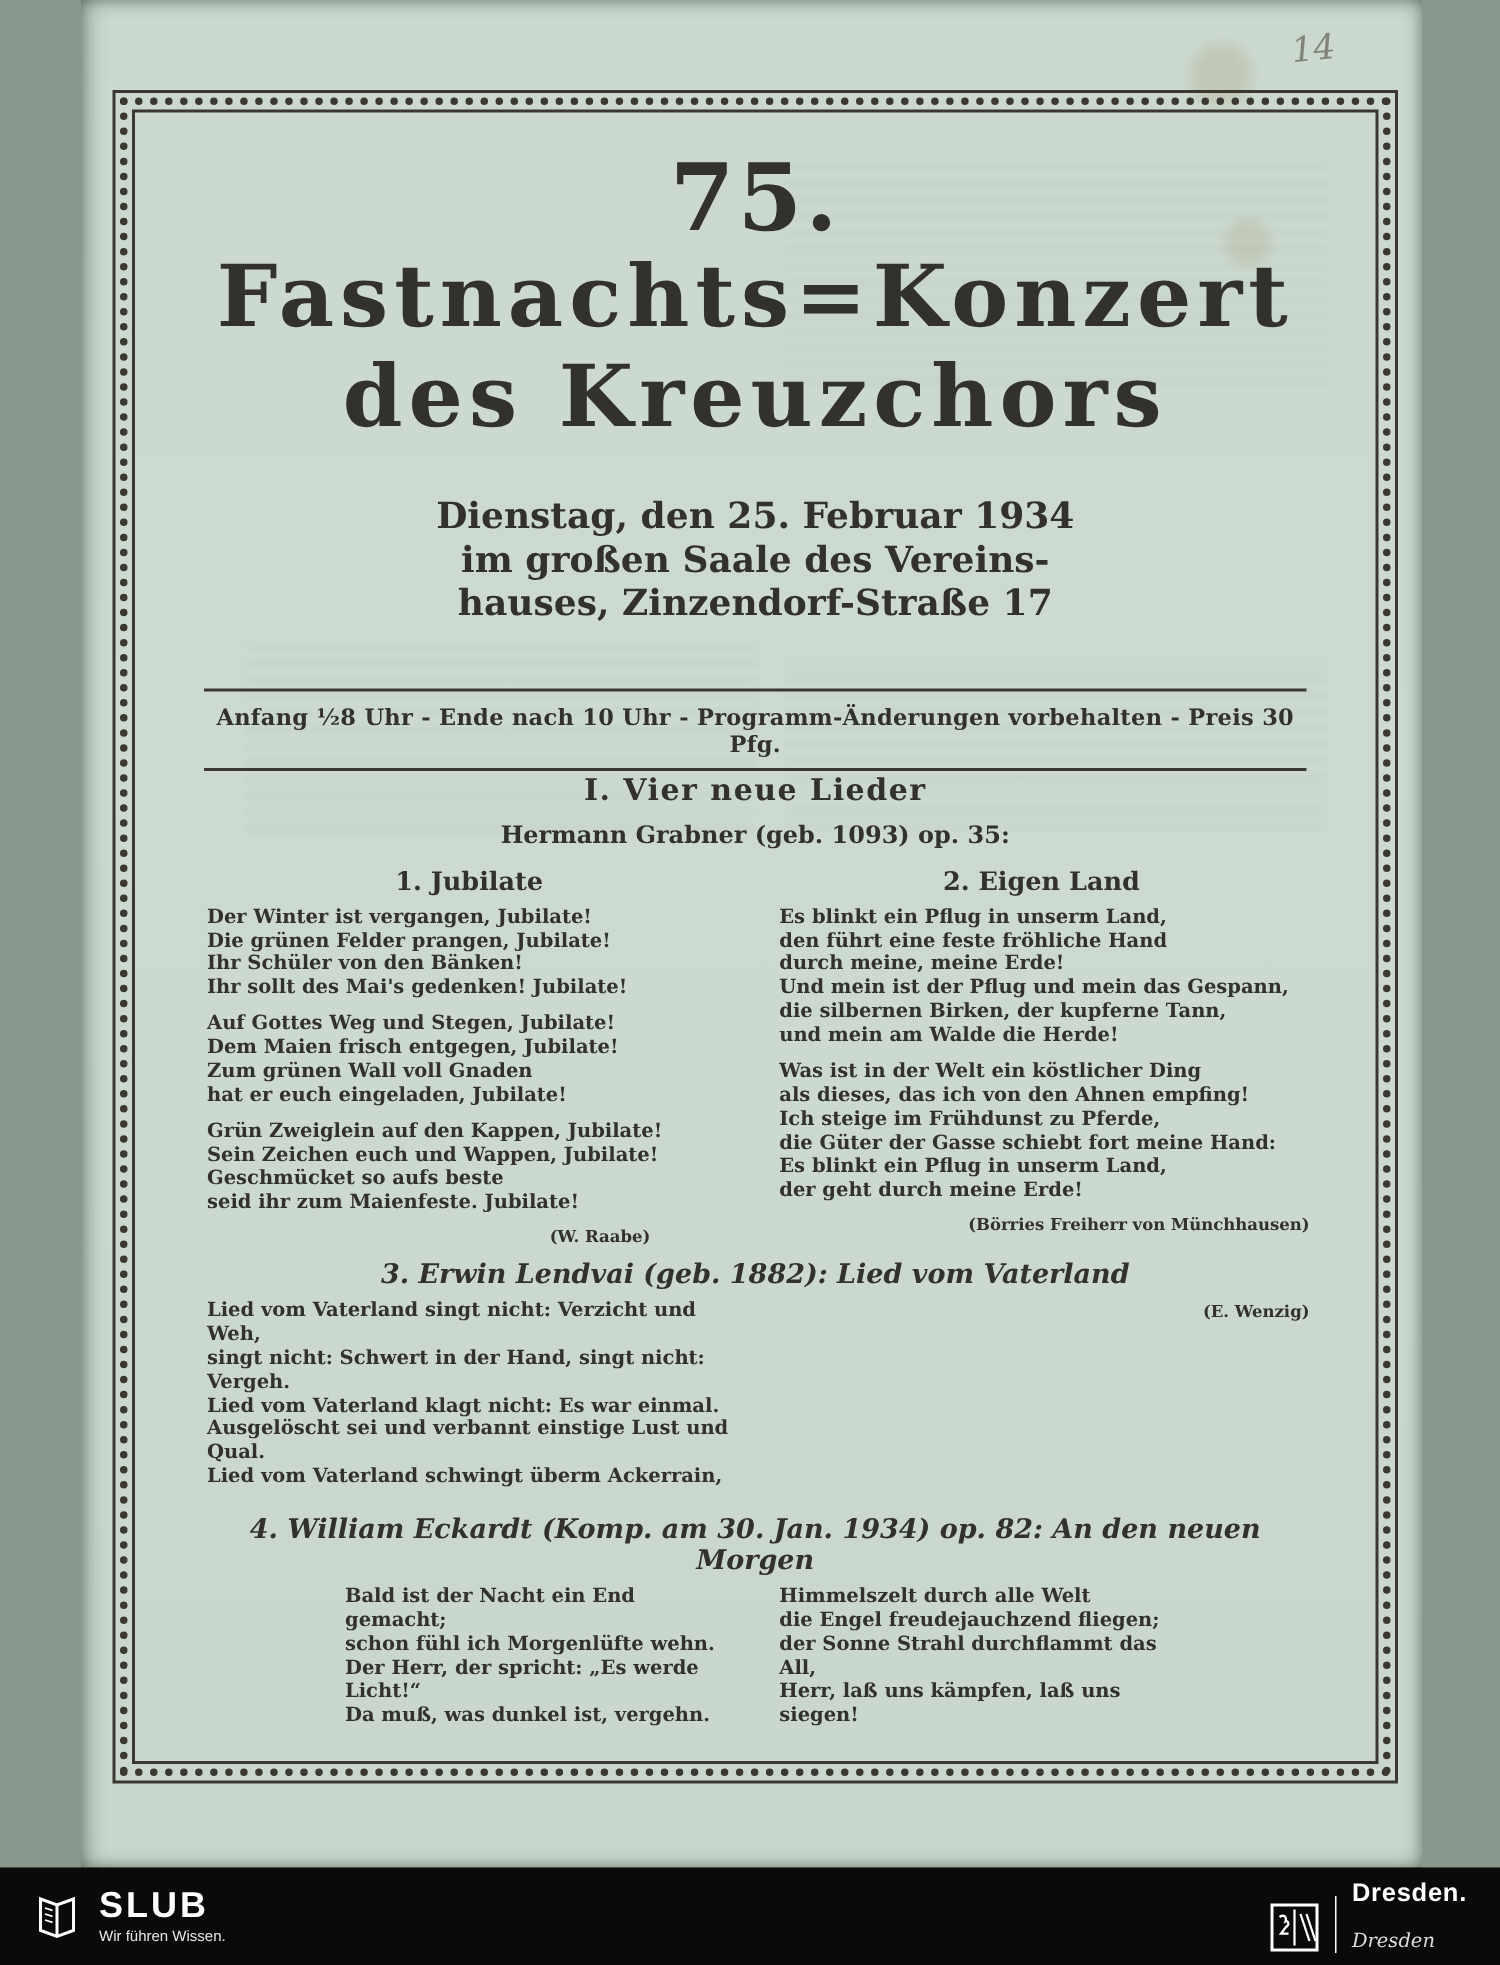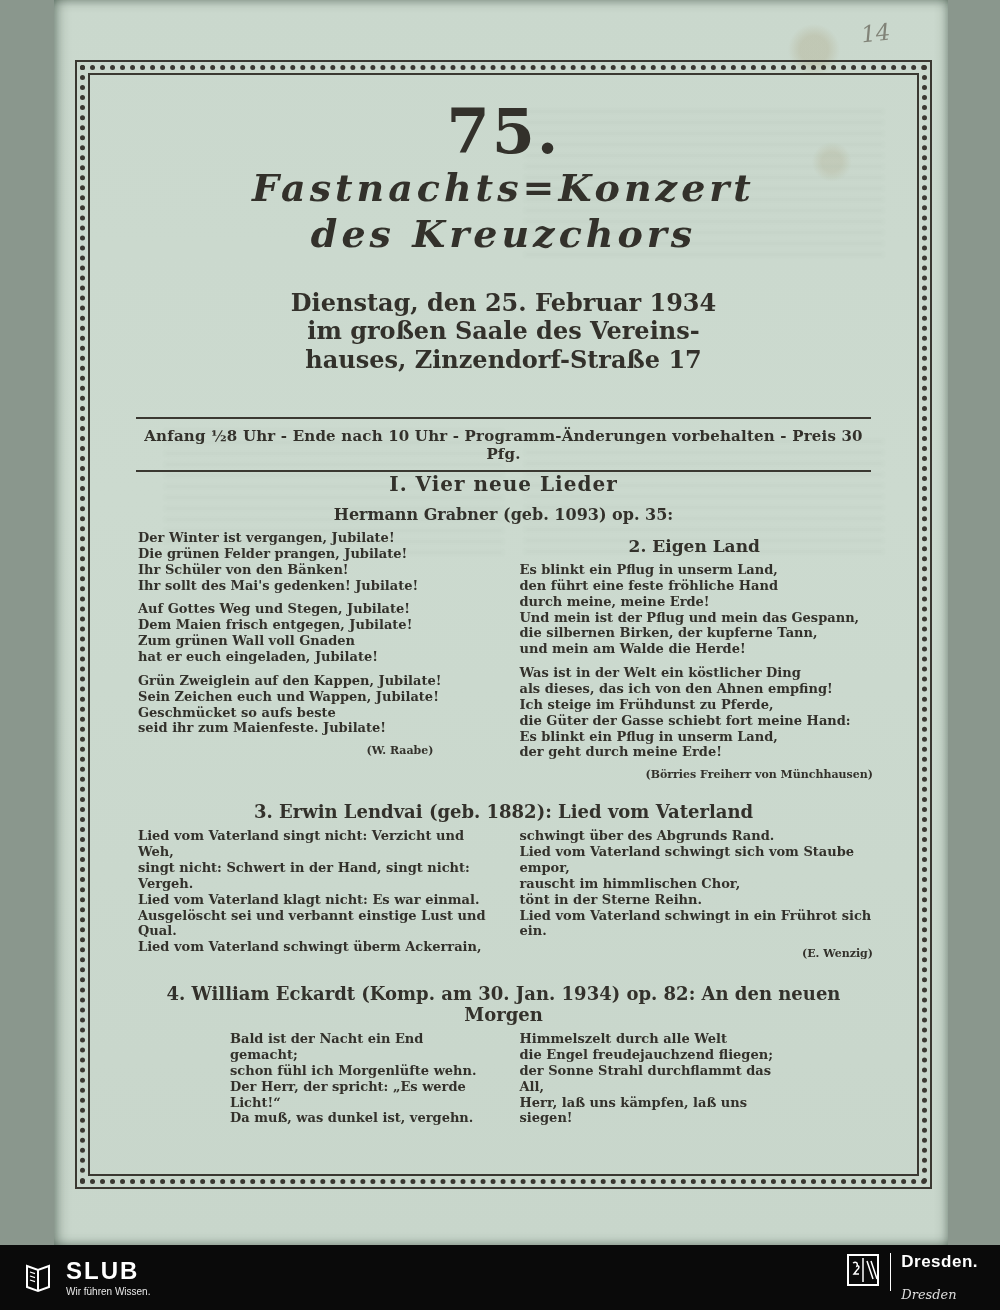--- a/index.html
+++ b/index.html
@@ -33,43 +33,43 @@
     color:rgba(116,116,104,.85);transform:rotate(-6deg);
   }
   
   .frame{position:absolute;left:21px;right:16px;top:60px;bottom:56px;
     border:2px solid #3a3831;padding:3px;box-sizing:border-box;}
   .frame-dots{height:100%;box-sizing:border-box;border:5px dotted #3a3831;padding:3px;}
   .frame-line{height:100%;box-sizing:border-box;border:2px solid #3a3831;}
   .content{height:100%;box-sizing:border-box;padding:10px 40px 10px;text-align:center;overflow:hidden;}
   
   .title-number{margin:16px 0 0;font-size:62px;line-height:1.0;font-weight:bold;letter-spacing:2px;}
-  .title-line{margin:4px 0 0;font-size:38px;line-height:1.1;font-weight:bold;letter-spacing:4px;font-style:italic;}
+  .title-line{margin:4px 0 0;font-size:57px;line-height:1.1;font-weight:bold;letter-spacing:4px;}
   .venue{margin-top:34px;font-size:24px;line-height:1.2;font-weight:bold;}
   .banner{margin:42px 6px 0;border-top:2px solid #3a3831;border-bottom:2px solid #3a3831;
     padding:8px 0 7px;font-size:15px;font-weight:bold;letter-spacing:.2px;text-align:center;}
   .section-heading{font-size:20px;font-weight:bold;letter-spacing:1px;}
   .composer-line{margin-top:9px;font-size:16px;font-weight:bold;}
   .songs-row{display:flex;gap:24px;text-align:left;margin:6px 4px 0;}
   .song-col{flex:1 1 0;}
   .song-title{text-align:center;font-size:17px;font-weight:bold;margin:6px 0 6px;}
   .poem{white-space:pre-line;font-size:13px;font-weight:bold;line-height:1.22;margin:0 0 8px 4px;}
   .attribution{font-size:11px;font-weight:bold;text-align:right;margin-top:2px;}
   .attr-inset{padding-right:58px;}
-  .song-heading{margin-top:20px;font-size:18px;font-weight:bold;}
+  .song-heading{margin-top:8px;font-size:18px;font-weight:bold;font-style:italic;}
   .song4-row{padding:0 92px;}
   
   .viewer-bar{position:absolute;left:0;right:0;bottom:0;height:65px;background:#0a0a0a;
     display:flex;align-items:center;justify-content:space-between;
     padding:0 22px;box-sizing:border-box;color:#fff;
     font-family:"Liberation Sans","DejaVu Sans",sans-serif;}
   .logo-group{display:flex;align-items:center;gap:12px;}
   .slub-text .name{font-size:24px;font-weight:bold;letter-spacing:2px;line-height:1.05;}
   .slub-text .tagline{font-size:10px;color:#e8e8e8;margin-top:2px;}
-  .dresden-group{display:flex;align-items:flex-start;gap:10px;}
+  .dresden-group{display:flex;align-items:flex-end;gap:10px;}
   .v-sep{width:1px;height:38px;background:#ffffff;}
   .dresden-text .city{font-size:17px;font-weight:bold;letter-spacing:.5px;line-height:1.1;}
   .dresden-text .script{font-family:"DejaVu Serif",serif;font-style:italic;font-size:13px;color:#ddd;margin-top:16px;}
   .icon{display:inline-flex;align-items:center;justify-content:center;}
 </style>
 </head>
 <body>
 
 <div class="paper">
   <div class="ghost g1"></div>
@@ -93,20 +93,21 @@
             <div>hauses, Zinzendorf-Straße 17</div>
           </div>
 
           <div class="banner">Anfang ½8 Uhr - Ende nach 10 Uhr - Programm-Änderungen vorbehalten - Preis 30 Pfg.</div>
 
           <div class="section-heading">I. Vier neue Lieder</div>
           <div class="composer-line">Hermann Grabner (geb. 1093) op. 35:</div>
 
           <div class="songs-row">
             <div class="song-col">
+              <div class="song-title">1. Jubilate</div>
               <div class="poem">Der Winter ist vergangen, Jubilate!
 Die grünen Felder prangen, Jubilate!
 Ihr Schüler von den Bänken!
 Ihr sollt des Mai's gedenken! Jubilate!</div>
               <div class="poem">Auf Gottes Weg und Stegen, Jubilate!
 Dem Maien frisch entgegen, Jubilate!
 Zum grünen Wall voll Gnaden
 hat er euch eingeladen, Jubilate!</div>
               <div class="poem">Grün Zweiglein auf den Kappen, Jubilate!
 Sein Zeichen euch und Wappen, Jubilate!
@@ -135,25 +136,20 @@
           <div class="song-heading">3. Erwin Lendvai (geb. 1882): Lied vom Vaterland</div>
           <div class="songs-row">
             <div class="song-col">
               <div class="poem">Lied vom Vaterland singt nicht: Verzicht und Weh,
 singt nicht: Schwert in der Hand, singt nicht: Vergeh.
 Lied vom Vaterland klagt nicht: Es war einmal.
 Ausgelöscht sei und verbannt einstige Lust und Qual.
 Lied vom Vaterland schwingt überm Ackerrain,</div>
             </div>
             <div class="song-col">
-              <div class="poem">schwingt über des Abgrunds Rand.
-Lied vom Vaterland schwingt sich vom Staube empor,
-rauscht im himmlischen Chor,
-tönt in der Sterne Reihn.
-Lied vom Vaterland schwingt in ein Frührot sich ein.</div>
               <div class="attribution">(E. Wenzig)</div>
             </div>
           </div>
 
           <div class="song-heading">4. William Eckardt (Komp. am 30. Jan. 1934) op. 82: An den neuen Morgen</div>
           <div class="songs-row song4-row">
             <div class="song-col">
               <div class="poem">Bald ist der Nacht ein End gemacht;
 schon fühl ich Morgenlüfte wehn.
 Der Herr, der spricht: „Es werde Licht!“

